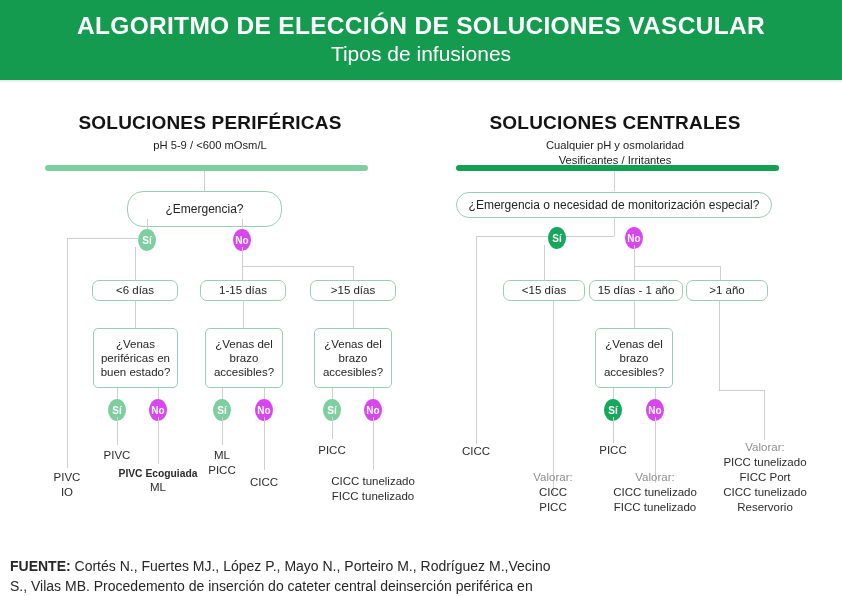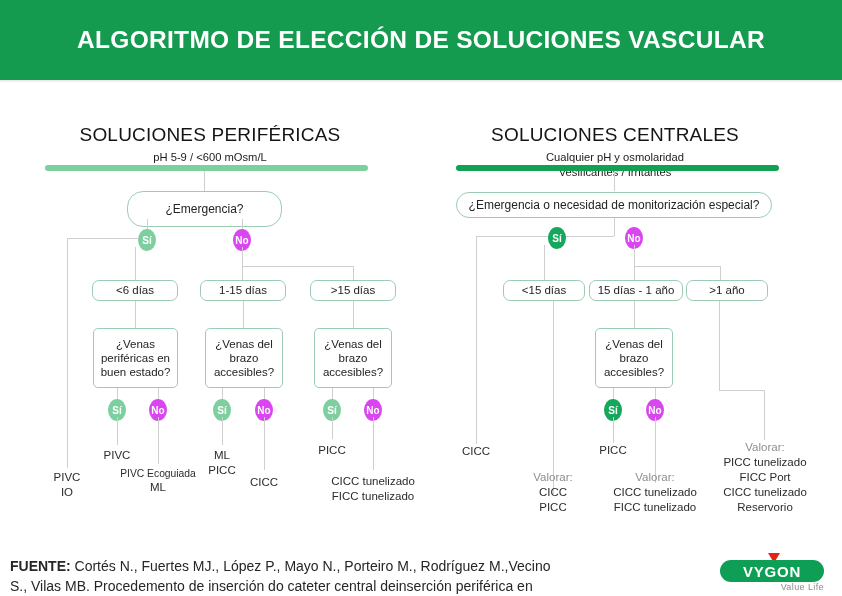--- a/index.html
+++ b/index.html
@@ -28,23 +28,22 @@
     line-height: 1.18; margin-top: 2px;
   }
   .banner-shadow {
     position:absolute; left:0; top:80px; width:842px; height:3px;
     background: linear-gradient(to bottom, rgba(0,0,0,0.10), rgba(0,0,0,0));
   }
 
   
   .col-head { position: absolute; text-align: center; }
   .col-title {
-    font-size: 19px; font-weight: 400; color: #141414;
+    font-size: 19px; font-weight: 700; color: #141414;
     letter-spacing: 0.2px;
-    margin-top: 12px;
   }
   .col-sub {
     font-size: 11.2px; color: #1b1b1b; line-height: 1.32; margin-top: 4px;
     font-weight: 400;
   }
   .rule {
     position: absolute; height: 6px; border-radius: 3px;
   }
   .rule.light { background: #7ecfa0; }
   .rule.dark  { background: #12a052; }
@@ -78,21 +77,21 @@
   .badge.yes-light { background: #7ecfa0; }
   .badge.yes-dark  { background: #15a75c; }
   .badge.no        { background: #d946ef; }
 
   
   .leaf {
     position: absolute; text-align: center; color: #2b2b2b;
     font-size: 11.5px; line-height: 1.3; white-space: nowrap;
   }
   .leaf .muted { color: #8e8e8e; }
-  .leaf .small { font-size: 10.3px; }
+  .leaf .small { font-size: 10.3px; font-weight: bold; }
 
   
   .source {
     position: absolute; left: 10px; top: 556px; width: 560px;
     font-size: 14px; color: #262626; line-height: 1.45;
   }
   .source b { font-weight: 700; }
 
   .logo { position: absolute; left: 716px; top: 552px; width: 112px; height: 40px; }
   .logo-pill {
@@ -116,20 +115,21 @@
     text-align: right; color: #8c8c8c; font-size: 9px; letter-spacing: 0.4px;
   }
 </style>
 </head>
 <body>
 
 <div id="root">
 
   <div class="banner">
     <div class="banner-title">ALGORITMO DE ELECCIÓN DE SOLUCIONES VASCULAR</div>
+    <div class="banner-sub">Tipos de infusiones</div>
   </div>
   <div class="banner-shadow"></div>
 
   <div class="col-head" style="left:45px; top:112px; width:330px;">
     <div class="col-title">SOLUCIONES PERIFÉRICAS</div>
     <div class="col-sub">
       <div>pH 5-9 / &lt;600 mOsm/L</div>
     </div>
   </div>
   <div class="rule light" style="left:45px; top:165px; width:323px;"></div>
@@ -288,21 +288,14 @@
     <div>PICC tunelizado</div>
     <div>FICC Port</div>
     <div>CICC tunelizado</div>
     <div>Reservorio</div>
   </div>
 
   <div class="source">
     <b>FUENTE:</b><span> Cortés N., Fuertes MJ., López P., Mayo N., Porteiro M., Rodríguez M.,Vecino S., Vilas MB. Procedemento de inserción do cateter central deinserción periférica en adultos. Servizo Galego de Saúde. 2019</span>
   </div>
 
-  <div class="logo">
-    <div class="logo-drop"></div>
-    <div class="logo-pill">
-      <span class="logo-word">VYGON</span>
-    </div>
-    <div class="logo-tag">Value Life</div>
-  </div>
 
 </div>
 
 </body></html>

